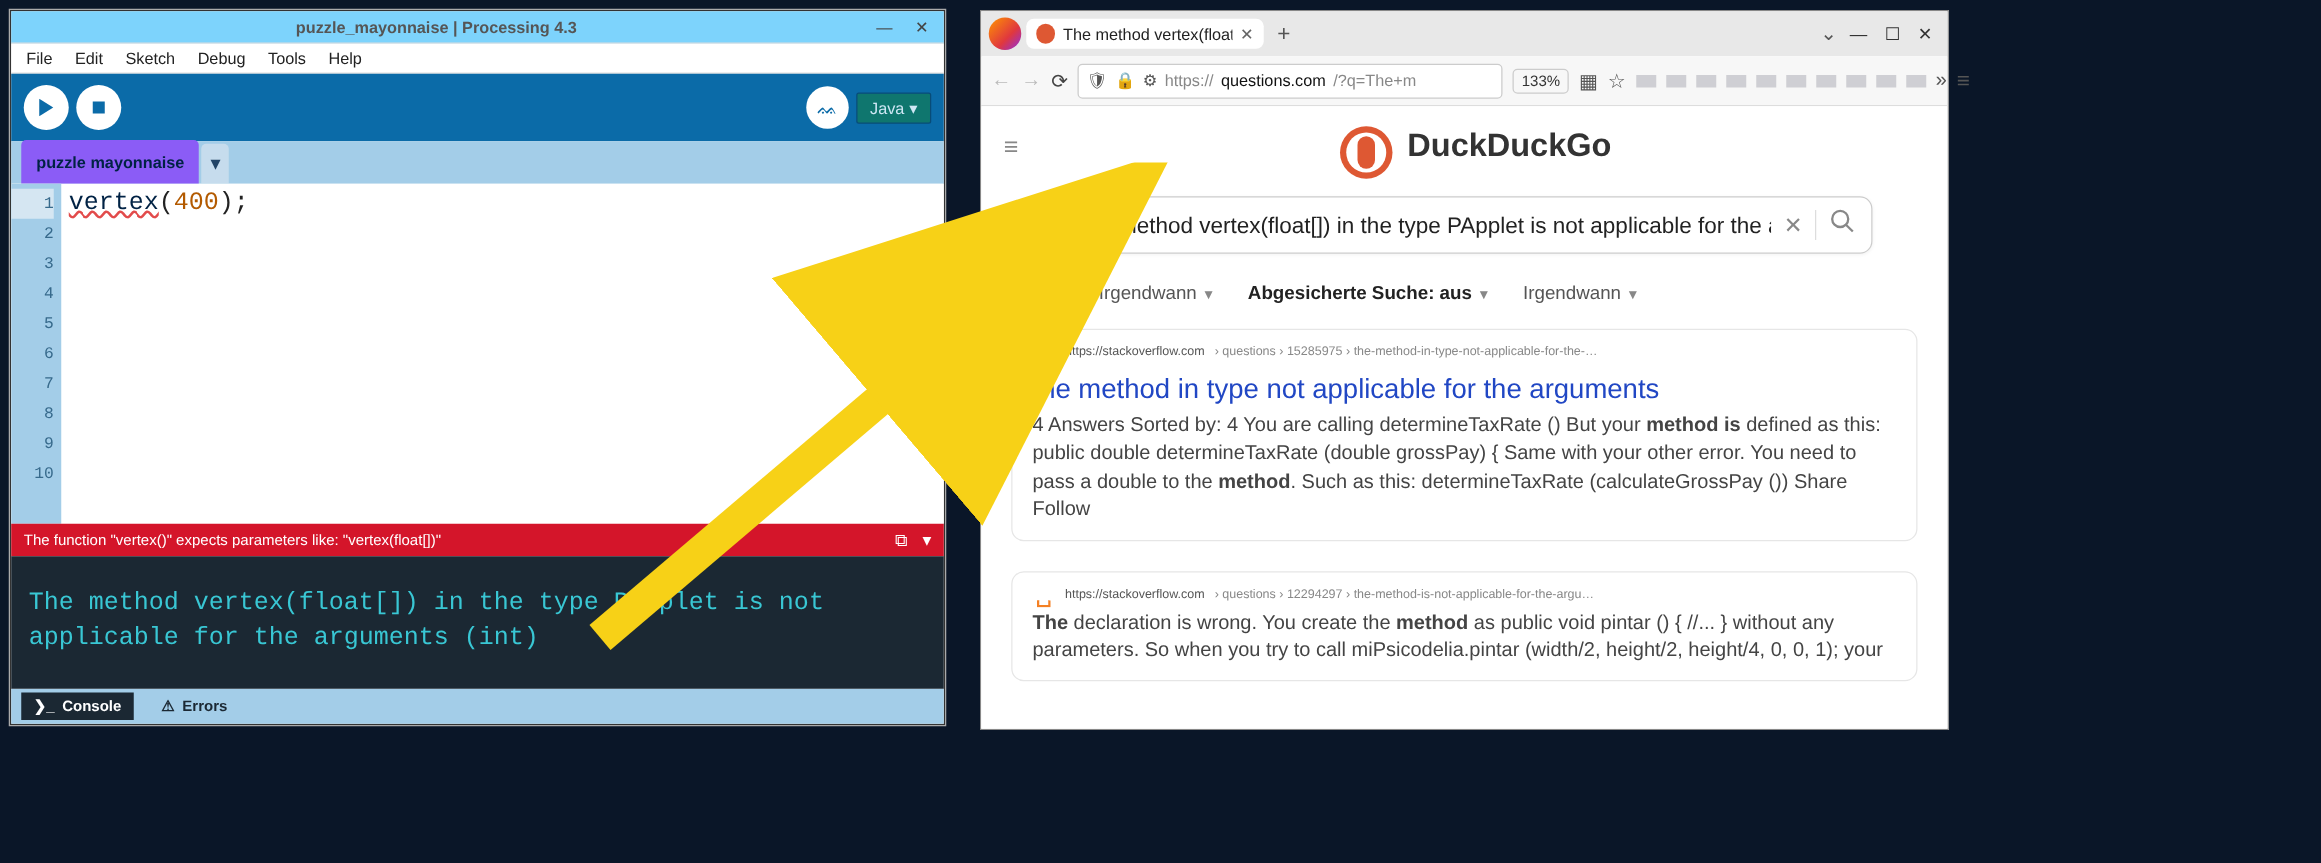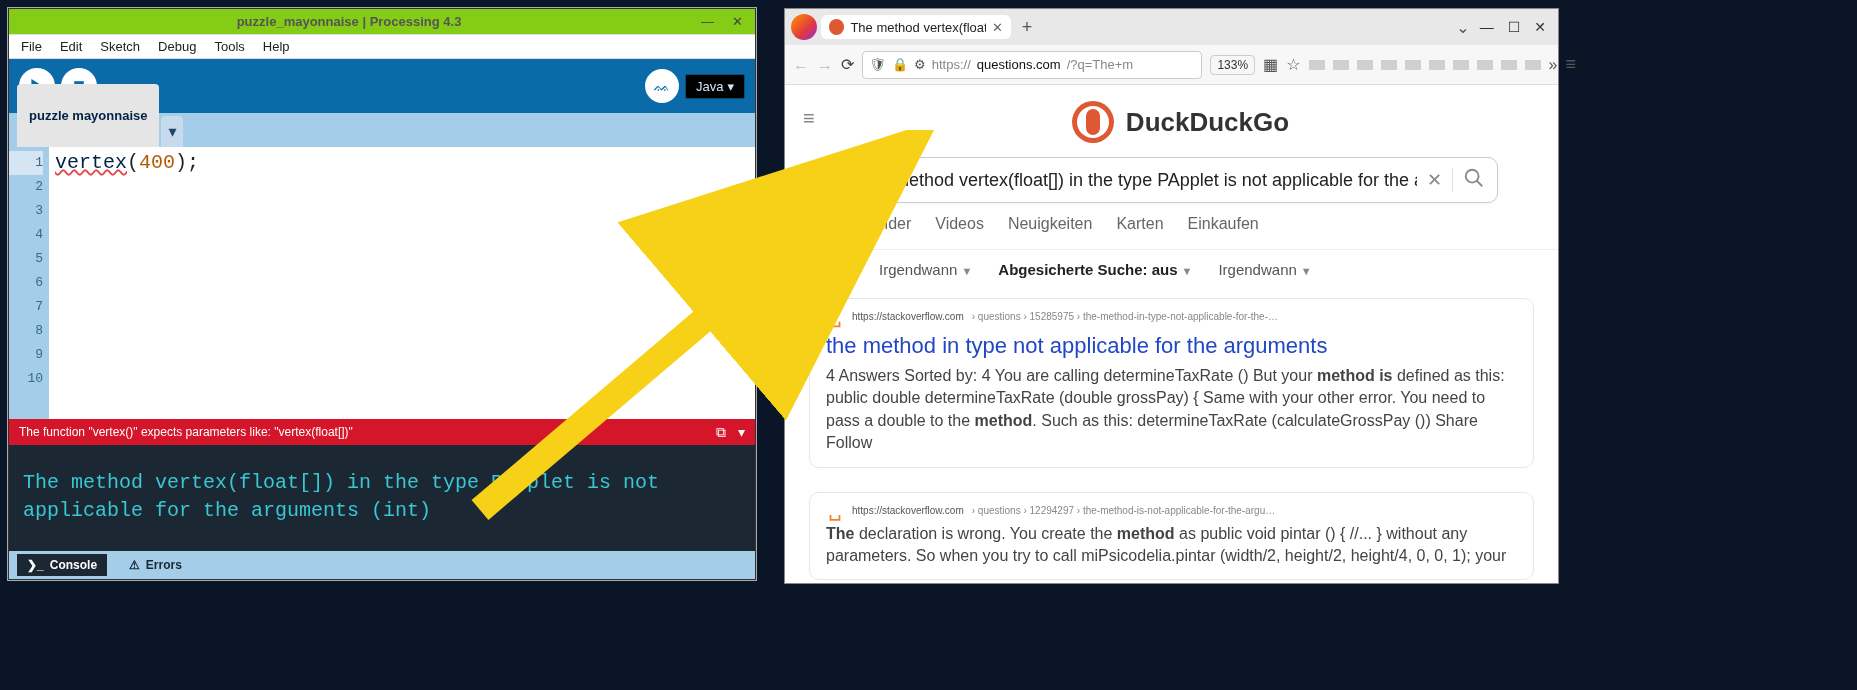--- a/index.html
+++ b/index.html
@@ -17,21 +17,21 @@
   left: 8px; top: 8px;
   width: 748px; height: 572px;
   background: #fff;
   border: 1px solid #333;
   display: flex;
   flex-direction: column;
   box-shadow: 0 0 0 1px #aaa;
 }
 .proc-titlebar {
   height: 26px;
-  background: #84cc16;
+  background: #7dd3fc;
   display: flex;
   align-items: center;
   font-size: 13px;
   color: #555;
   border-bottom: 1px solid #ddd;
 }
 .proc-titlebar .title { flex: 1; text-align: center; font-weight: 600; }
 .proc-titlebar .winbtns { display: flex; gap: 18px; padding: 0 12px; color: #444; }
 .proc-menubar {
   height: 24px;
@@ -57,38 +57,38 @@
   background: #fff; display: flex; align-items: center; justify-content: center;
   color: #0b6ba8;
 }
 .proc-toolbar .spacer { flex: 1; }
 .debug-btn {
   width: 34px; height: 34px; border-radius: 50%;
   background: #fff; display:flex; align-items:center; justify-content:center;
   color:#0b6ba8; font-size: 14px;
 }
 .mode-btn {
-  background: #000000;
+  background: #0f766e;
   color: #cfe7f5;
   border: 1px solid #084c78;
   padding: 4px 10px;
   font-size: 13px;
   border-radius: 2px;
   display: flex; align-items: center; gap: 4px;
 }
 .proc-tabs {
   height: 34px;
   background: #a3cde8;
   display: flex;
   align-items: flex-end;
   padding: 0 8px;
 }
 .proc-tab {
-  background: #e5e5e5;
-  padding: 24px 12px;
+  background: #8b5cf6;
+  padding: 10px 12px;
   font-size: 13px;
   color: #024;
   border-top-left-radius: 4px;
   border-top-right-radius: 4px;
   font-weight: 600;
 }
 .proc-tab-drop {
   background: #c6dced;
   width: 22px;
   display:flex;align-items:center;justify-content:center;
@@ -207,21 +207,21 @@
   height:28px;border:1px solid #ccc;border-radius:4px;background:#fff;
   display:flex;align-items:center;gap:6px;padding:0 6px;font-size:13px;color:#555;
   overflow:hidden;
 }
 .urlbox .dom{color:#111;}
 .zoom{border:1px solid #ccc;border-radius:4px;padding:2px 6px;font-size:12px;color:#333;}
 .tbicons{display:flex;gap:8px;align-items:center;flex:1;justify-content:flex-end;}
 .pix{width:16px;height:10px;background:#cfcfd4;}
 .ddg-page{flex:1;overflow:hidden;background:#fff;position:relative;padding-top:8px;}
 .ddg-header{
-  display:flex;align-items:center;justify-content:center;gap:12px;
+  display:flex;justify-content:center;gap:12px;
   padding: 8px 20px 14px 38px;
 }
 .hamb{position:absolute;left:18px;top:22px;color:#888;font-size:20px;}
 .ddg-logo{width:42px;height:42px;border-radius:50%;background:#de5833;position:relative;}
 .ddg-logo::after{content:"";position:absolute;inset:5px;border-radius:50%;background:#fff;}
 .ddg-logo::before{content:"";position:absolute;left:14px;top:8px;width:14px;height:26px;border-radius:8px;background:#de5833;z-index:1;}
 .ddg-word{font-size:26px;font-weight:700;color:#333;}
 .ddg-search{
   margin: 0 60px 12px 60px;
   height:46px;border:1px solid #ccc;border-radius:10px;
@@ -392,28 +392,20 @@
     <div class="ddg-search">
       <input value="The method vertex(float[]) in the type PApplet is not applicable for the arg" style="">
       <span class="sx">✕</span>
       <span class="sep"></span>
       <span class="mag">
         <svg width="22" height="22" viewBox="0 0 24 24" fill="none" stroke="#888" stroke-width="2">
             <circle cx="10" cy="10" r="7"></circle>
             <line x1="15" y1="15" x2="21" y2="21"></line>
           </svg>
       </span>
-    </div>
-    <div class="ddg-tabs">
-      <span class="act">Alle</span>
-      <span>Bilder</span>
-      <span>Videos</span>
-      <span>Neuigkeiten</span>
-      <span>Karten</span>
-      <span>Einkaufen</span>
     </div>
     <div class="ddg-filters">
       <div class="toggle"></div>
       <span><span>Irgendwann</span><span class="car">▼</span></span>
       <span style="font-weight:600;color:#222;"><span>Abgesicherte Suche: aus</span><span class="car">▼</span></span>
       <span><span>Irgendwann</span><span class="car">▼</span></span>
     </div>
     <div class="results">
       <div class="result">
         <div class="rurl">

